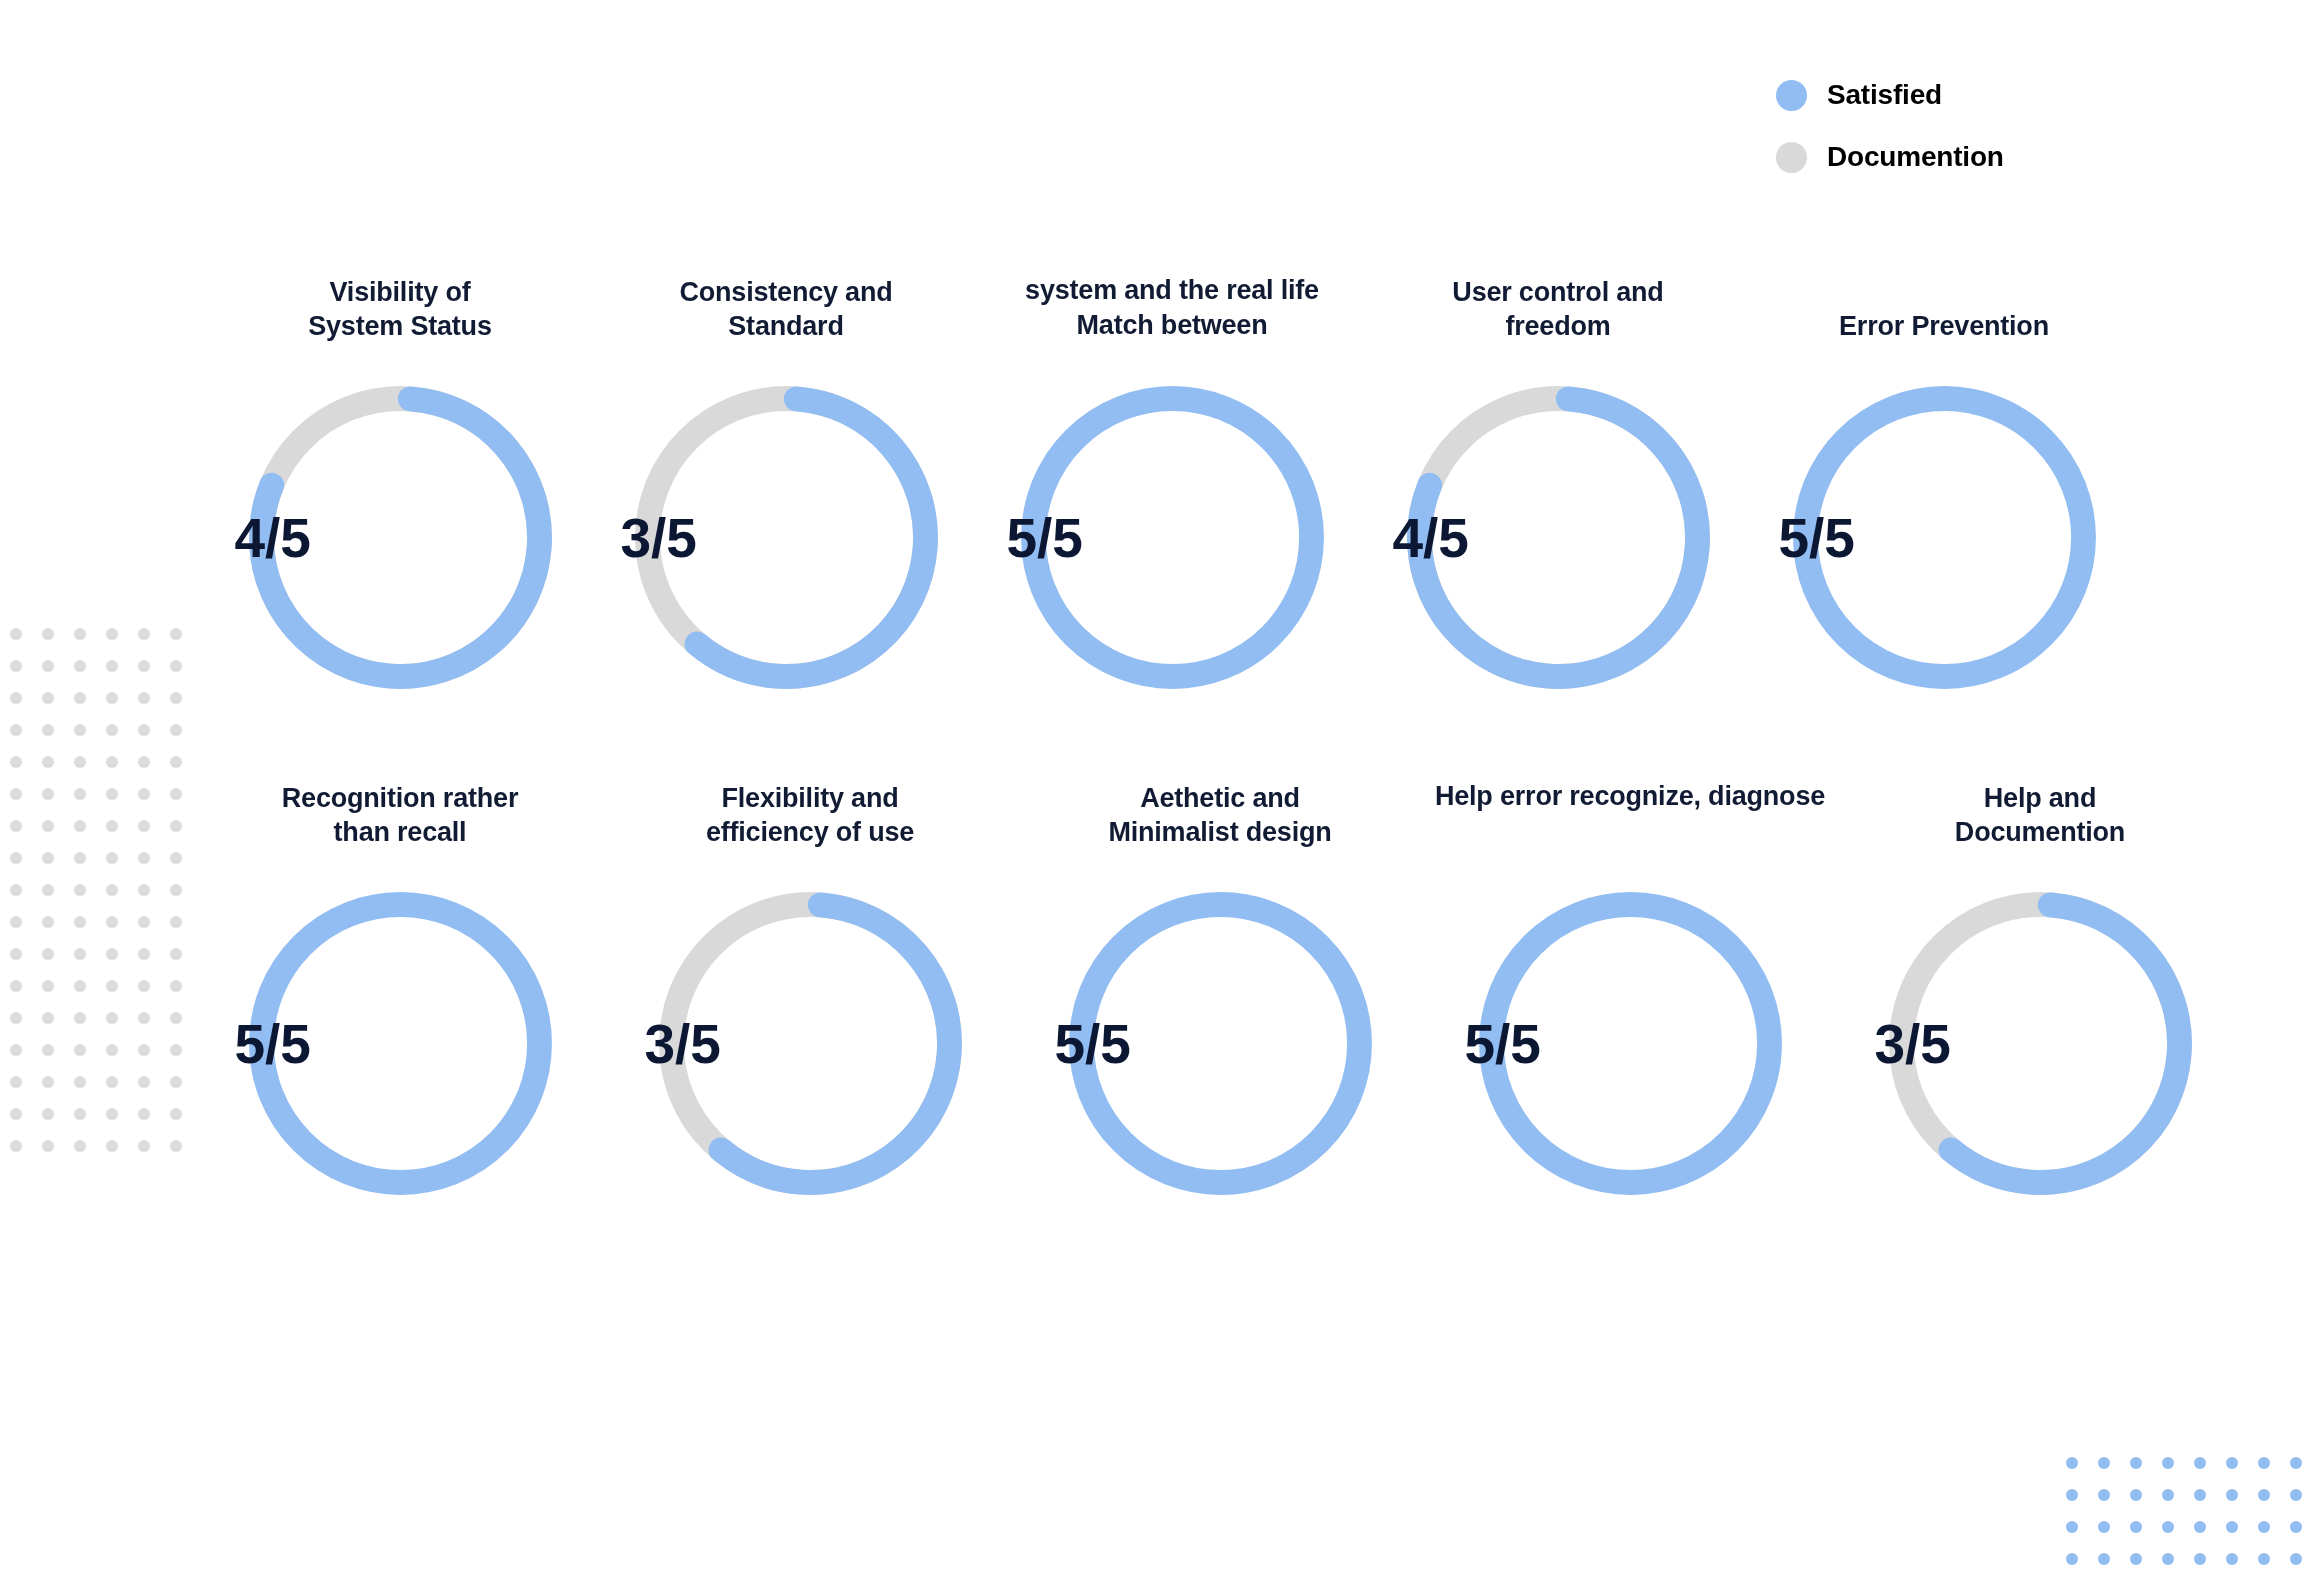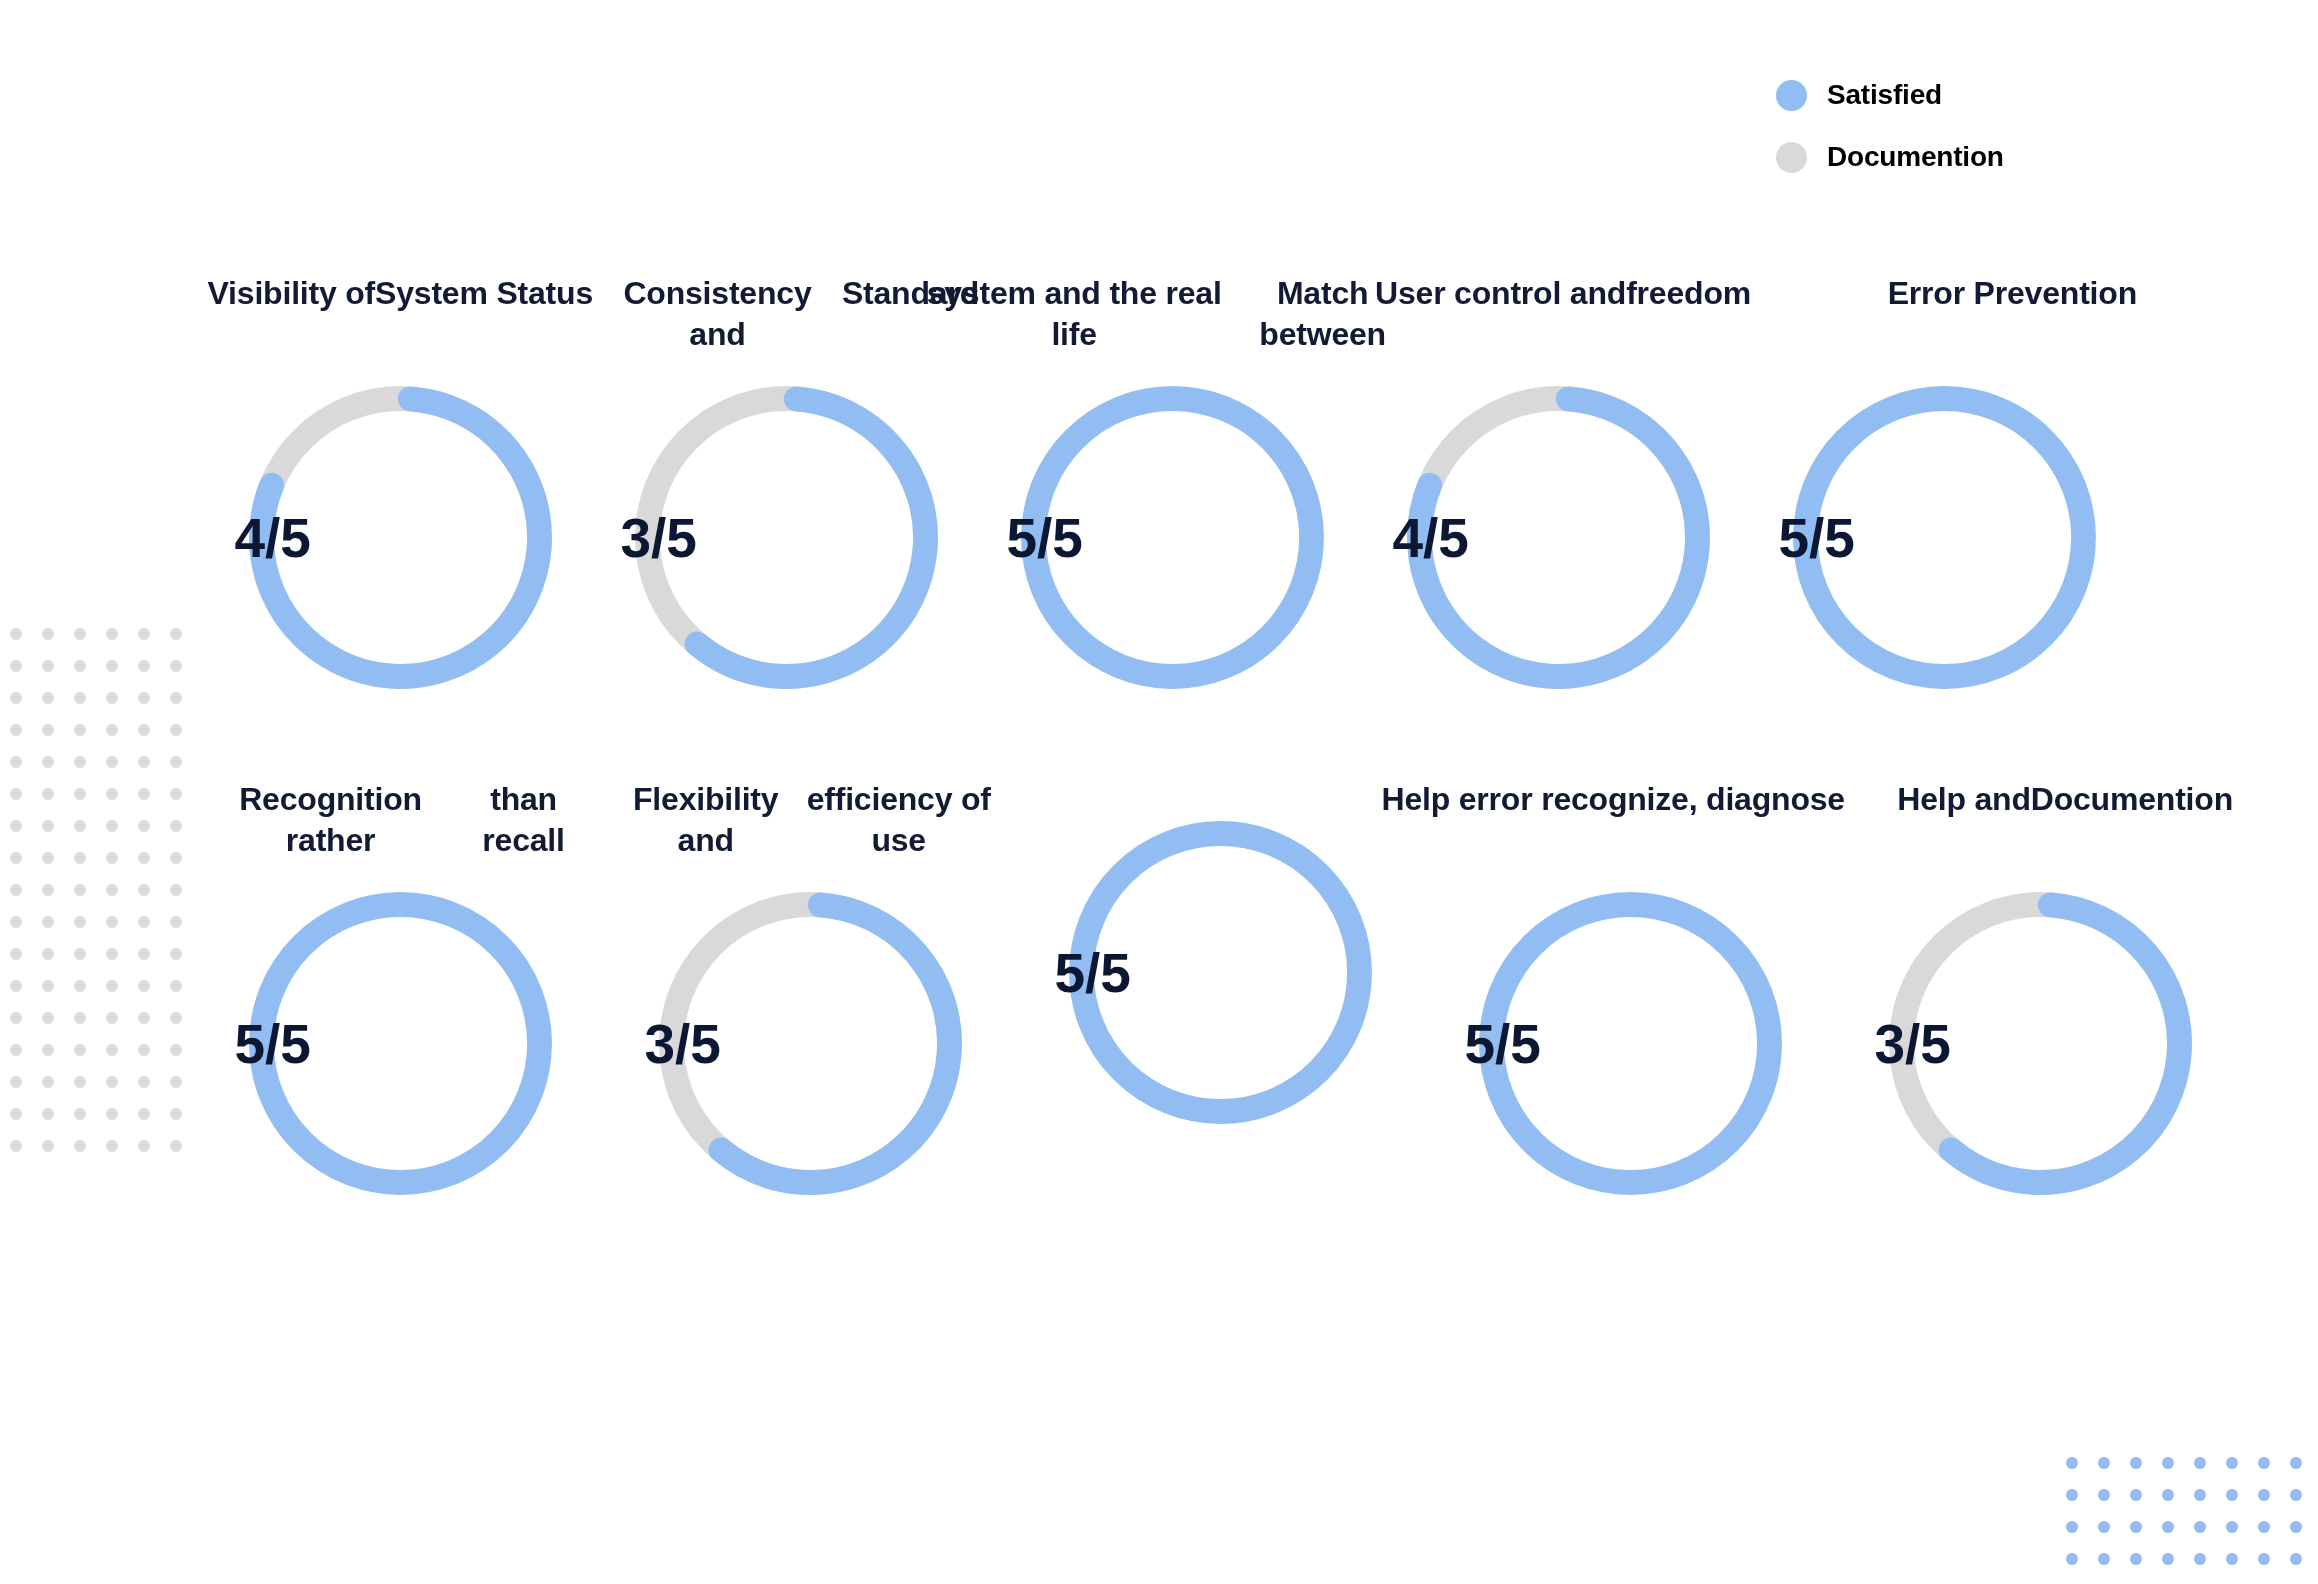--- a/index.html
+++ b/index.html
@@ -84,28 +84,28 @@
 
   .gauge-cell {
     display: flex;
     flex-direction: column;
     align-items: center;
   }
 
   .gauge-label {
     width: 100%;
     text-align: center;
-    font-size: 32px;
+    font-size: 27px;
     font-weight: 700;
     line-height: 1.28;
     color: #111b33;
     letter-spacing: -0.2px;
     height: 71px;
     display: flex;
-    flex-direction: row;
+    flex-direction: column;
     justify-content: flex-end;
     box-sizing: border-box;
   }
   .gauge-label.wide { width: 497px; margin: 0 -55px; }
   .gauge-label.top-align { justify-content: flex-start; }
 
   .gauge-wrap {
     position: relative;
     width: 331px;
     height: 331px;
@@ -334,20 +334,24 @@
         </div>
         <div class="gauge-wrap">
           <svg viewBox="0 0 400 400">
             <circle cx="200" cy="200" r="168" fill="none" stroke="#d9d9d9" stroke-width="30"></circle>
             <circle cx="200" cy="200" r="168" fill="none" stroke="#92bdf2" stroke-width="30" stroke-linecap="round" stroke-dasharray="633.3450789637023 1055.5751316061705" transform="rotate(4 200 200)"></circle>
           </svg>
           <div class="gauge-value">3/5</div>
         </div>
       </div>
       <div class="gauge-cell">
+        <div class="gauge-label">
+          <span>Aethetic and</span>
+          <span>Minimalist design</span>
+        </div>
         <div class="gauge-wrap">
           <svg viewBox="0 0 400 400">
             <circle cx="200" cy="200" r="168" fill="none" stroke="#92bdf2" stroke-width="30"></circle>
           </svg>
           <div class="gauge-value">5/5</div>
         </div>
       </div>
       <div class="gauge-cell">
         <div class="gauge-label wide top-align">
           <span>Help error recognize, diagnose</span>

